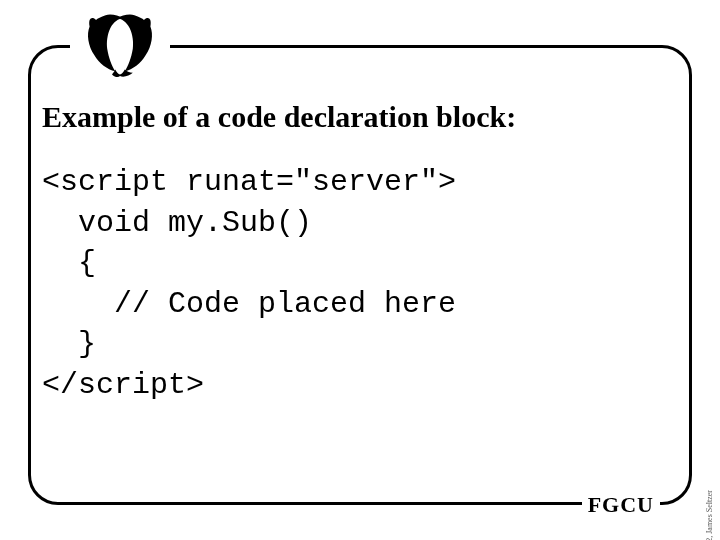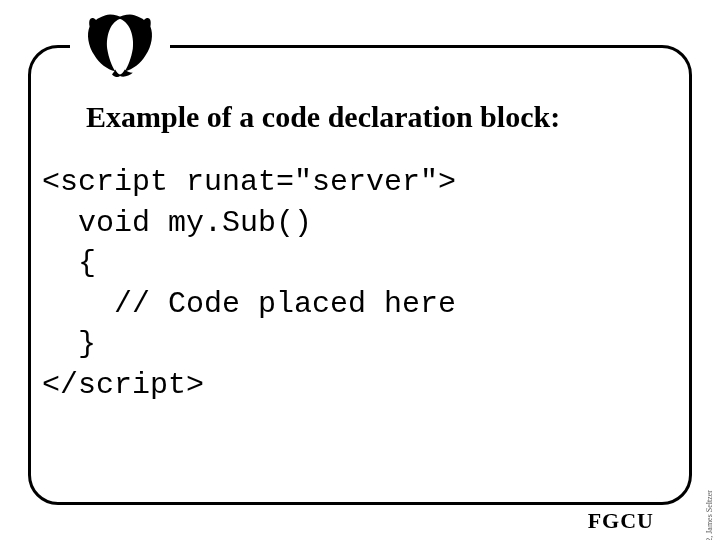--- a/index.html
+++ b/index.html
@@ -38,32 +38,31 @@
     left: 42px;
     right: 42px;
     bottom: 50px;
   }
   .heading {
     font-size: 30px;
     font-weight: bold;
     font-family: 'Times New Roman', Times, serif;
     margin-bottom: 28px;
     color: #000;
-    margin-left: 44px;
   }
   .code {
     font-family: 'Courier New', Courier, monospace;
     font-size: 30px;
     line-height: 1.35;
     color: #000;
     white-space: pre;
   }
   .footer-logo {
     position: absolute;
-    bottom: 6px;
+    bottom: 22px;
     right: 60px;
     font-family: 'Times New Roman', Times, serif;
     font-weight: bold;
     font-size: 22px;
     letter-spacing: 1px;
     color: #000;
     background: #fff;
     padding: 0 6px;
     z-index: 2;
   }

